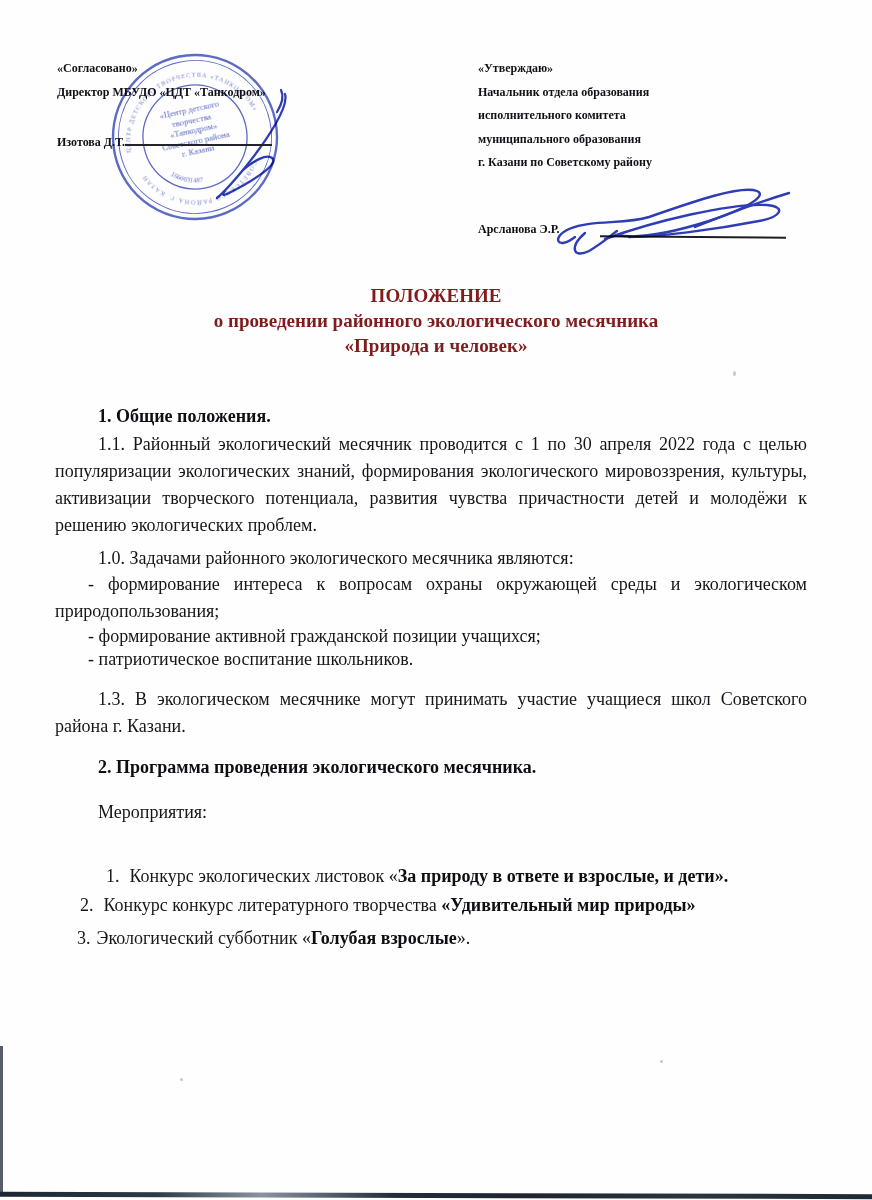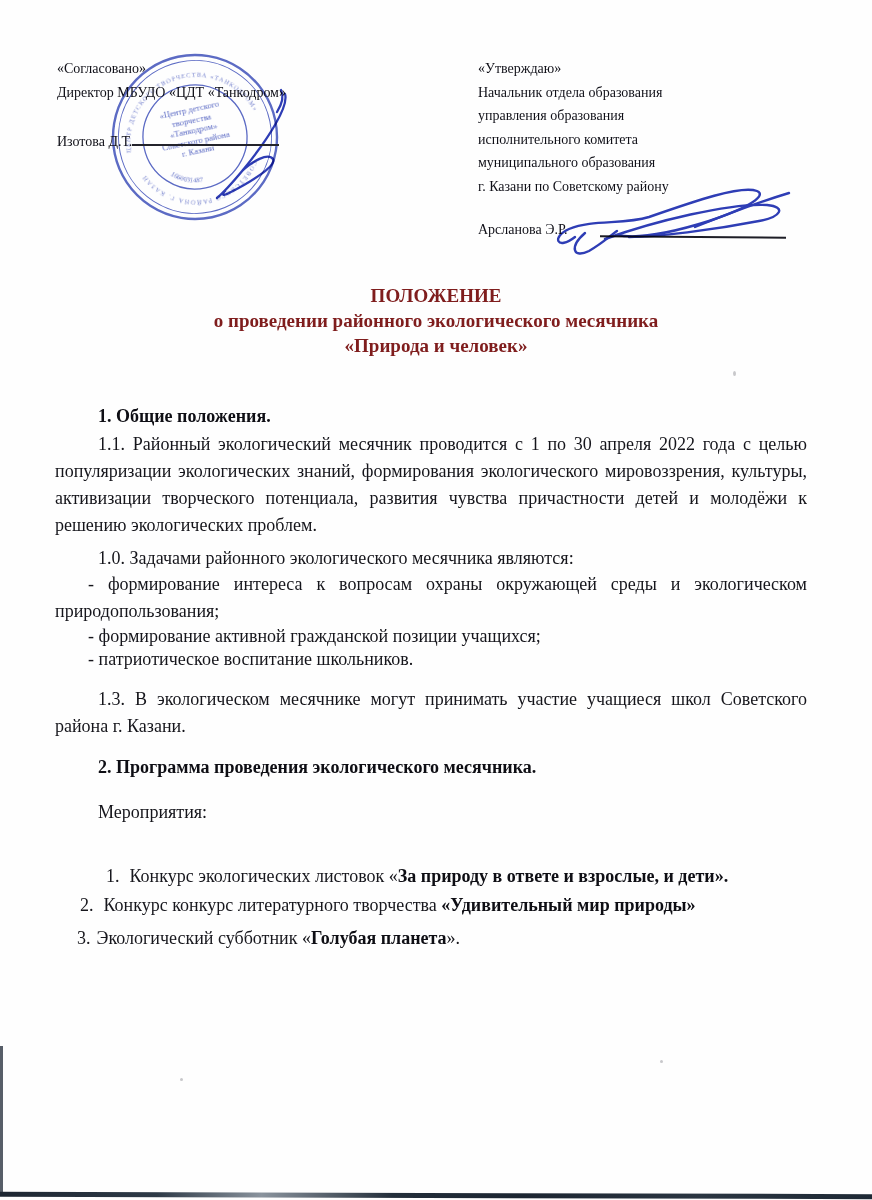--- a/index.html
+++ b/index.html
@@ -3,21 +3,21 @@
 <meta charset="utf-8">
 <style>
   html,body{margin:0;padding:0;}
   body{
     width:872px;height:1200px;position:relative;overflow:hidden;
     background:#fefefe;
     font-family:"Liberation Serif","DejaVu Serif",serif;
     color:#17171d;
   }
   .abs{position:absolute;}
-  .hdr{font-weight:normal;font-size:14px;line-height:23.5px;color:#101018;}
+  .hdr{font-weight:bold;font-size:12px;line-height:23.5px;color:#101018;}
   .body-text{font-size:18px;line-height:27px;color:#15151b;}
   .just{text-align:justify;text-justify:inter-word;}
   .indent{text-indent:43px;}
   .dash-indent{text-indent:33px;}
   .bold{font-weight:bold;color:#0e0e14;}
   .title-block{left:0;top:283px;width:100%;text-align:center;font-weight:bold;
     font-size:19px;line-height:25px;color:#7f1d1d;}
   .sig-line{display:inline-block;width:147px;border-bottom:2px solid #23232b;
     height:14px;vertical-align:baseline;}
   .stamp-wrap{left:108px;top:50px;width:174px;height:174px;transform:rotate(-12deg);
@@ -82,21 +82,20 @@
   </g>
 </svg>
 
 <div class="abs hdr" style="left:57px;top:130px;text-align:center;">
   <span>Изотова Д.Т.</span><span class="sig-line"></span>
 </div>
 
 <div class="abs hdr" style="left:478px;top:57px;width:340px;">
   <div>«Утверждаю»</div>
   <div>Начальник отдела образования</div>
-  <div>управления образования</div>
   <div>исполнительного комитета</div>
   <div>муниципального образования</div>
   <div>г. Казани по Советскому району</div>
 </div>
 
 <div class="abs hdr" style="left:478px;top:218px;">Арсланова Э.Р.</div>
 
 <div class="abs black-line"></div>
 
 <svg class="abs sig-svg" style="left:545px;top:175px;" width="258" height="90">
@@ -132,20 +131,20 @@
 
 <div class="abs body-text indent" style="left:55px;top:799px;width:752px;">Мероприятия:</div>
 
 <div class="ev-item" style="top:864px;margin-left:26px;">
   <span class="ev-num">1.</span><span>Конкурс экологических листовок «</span><span class="bold">За природу в ответе и взрослые, и дети».</span><span></span>
 </div>
 <div class="ev-item" style="top:893px;">
   <span class="ev-num">2.</span><span>Конкурс конкурс литературного творчества </span><span class="bold">«Удивительный мир природы»</span><span></span>
 </div>
 <div class="ev-item" style="top:926px;left:77px;">
-  <span class="ev-num" style="margin-right:6px;">3.</span><span>Экологический субботник «</span><span class="bold">Голубая планета</span><span>».</span>
+  <span class="ev-num" style="margin-right:6px;">3.</span><span>Экологический субботник «</span><span class="bold">Голубая взрослые</span><span>».</span>
 </div>
 
 <div class="speck" style="left:733px;top:371px;width:3px;height:5px;"></div>
 <div class="speck" style="left:180px;top:1078px;width:3px;height:3px;"></div>
 <div class="speck" style="left:660px;top:1060px;width:3px;height:3px;"></div>
 <div class="abs scan-edge-left"></div>
 <div class="abs scan-edge-bottom"></div>
 
 </body></html>

